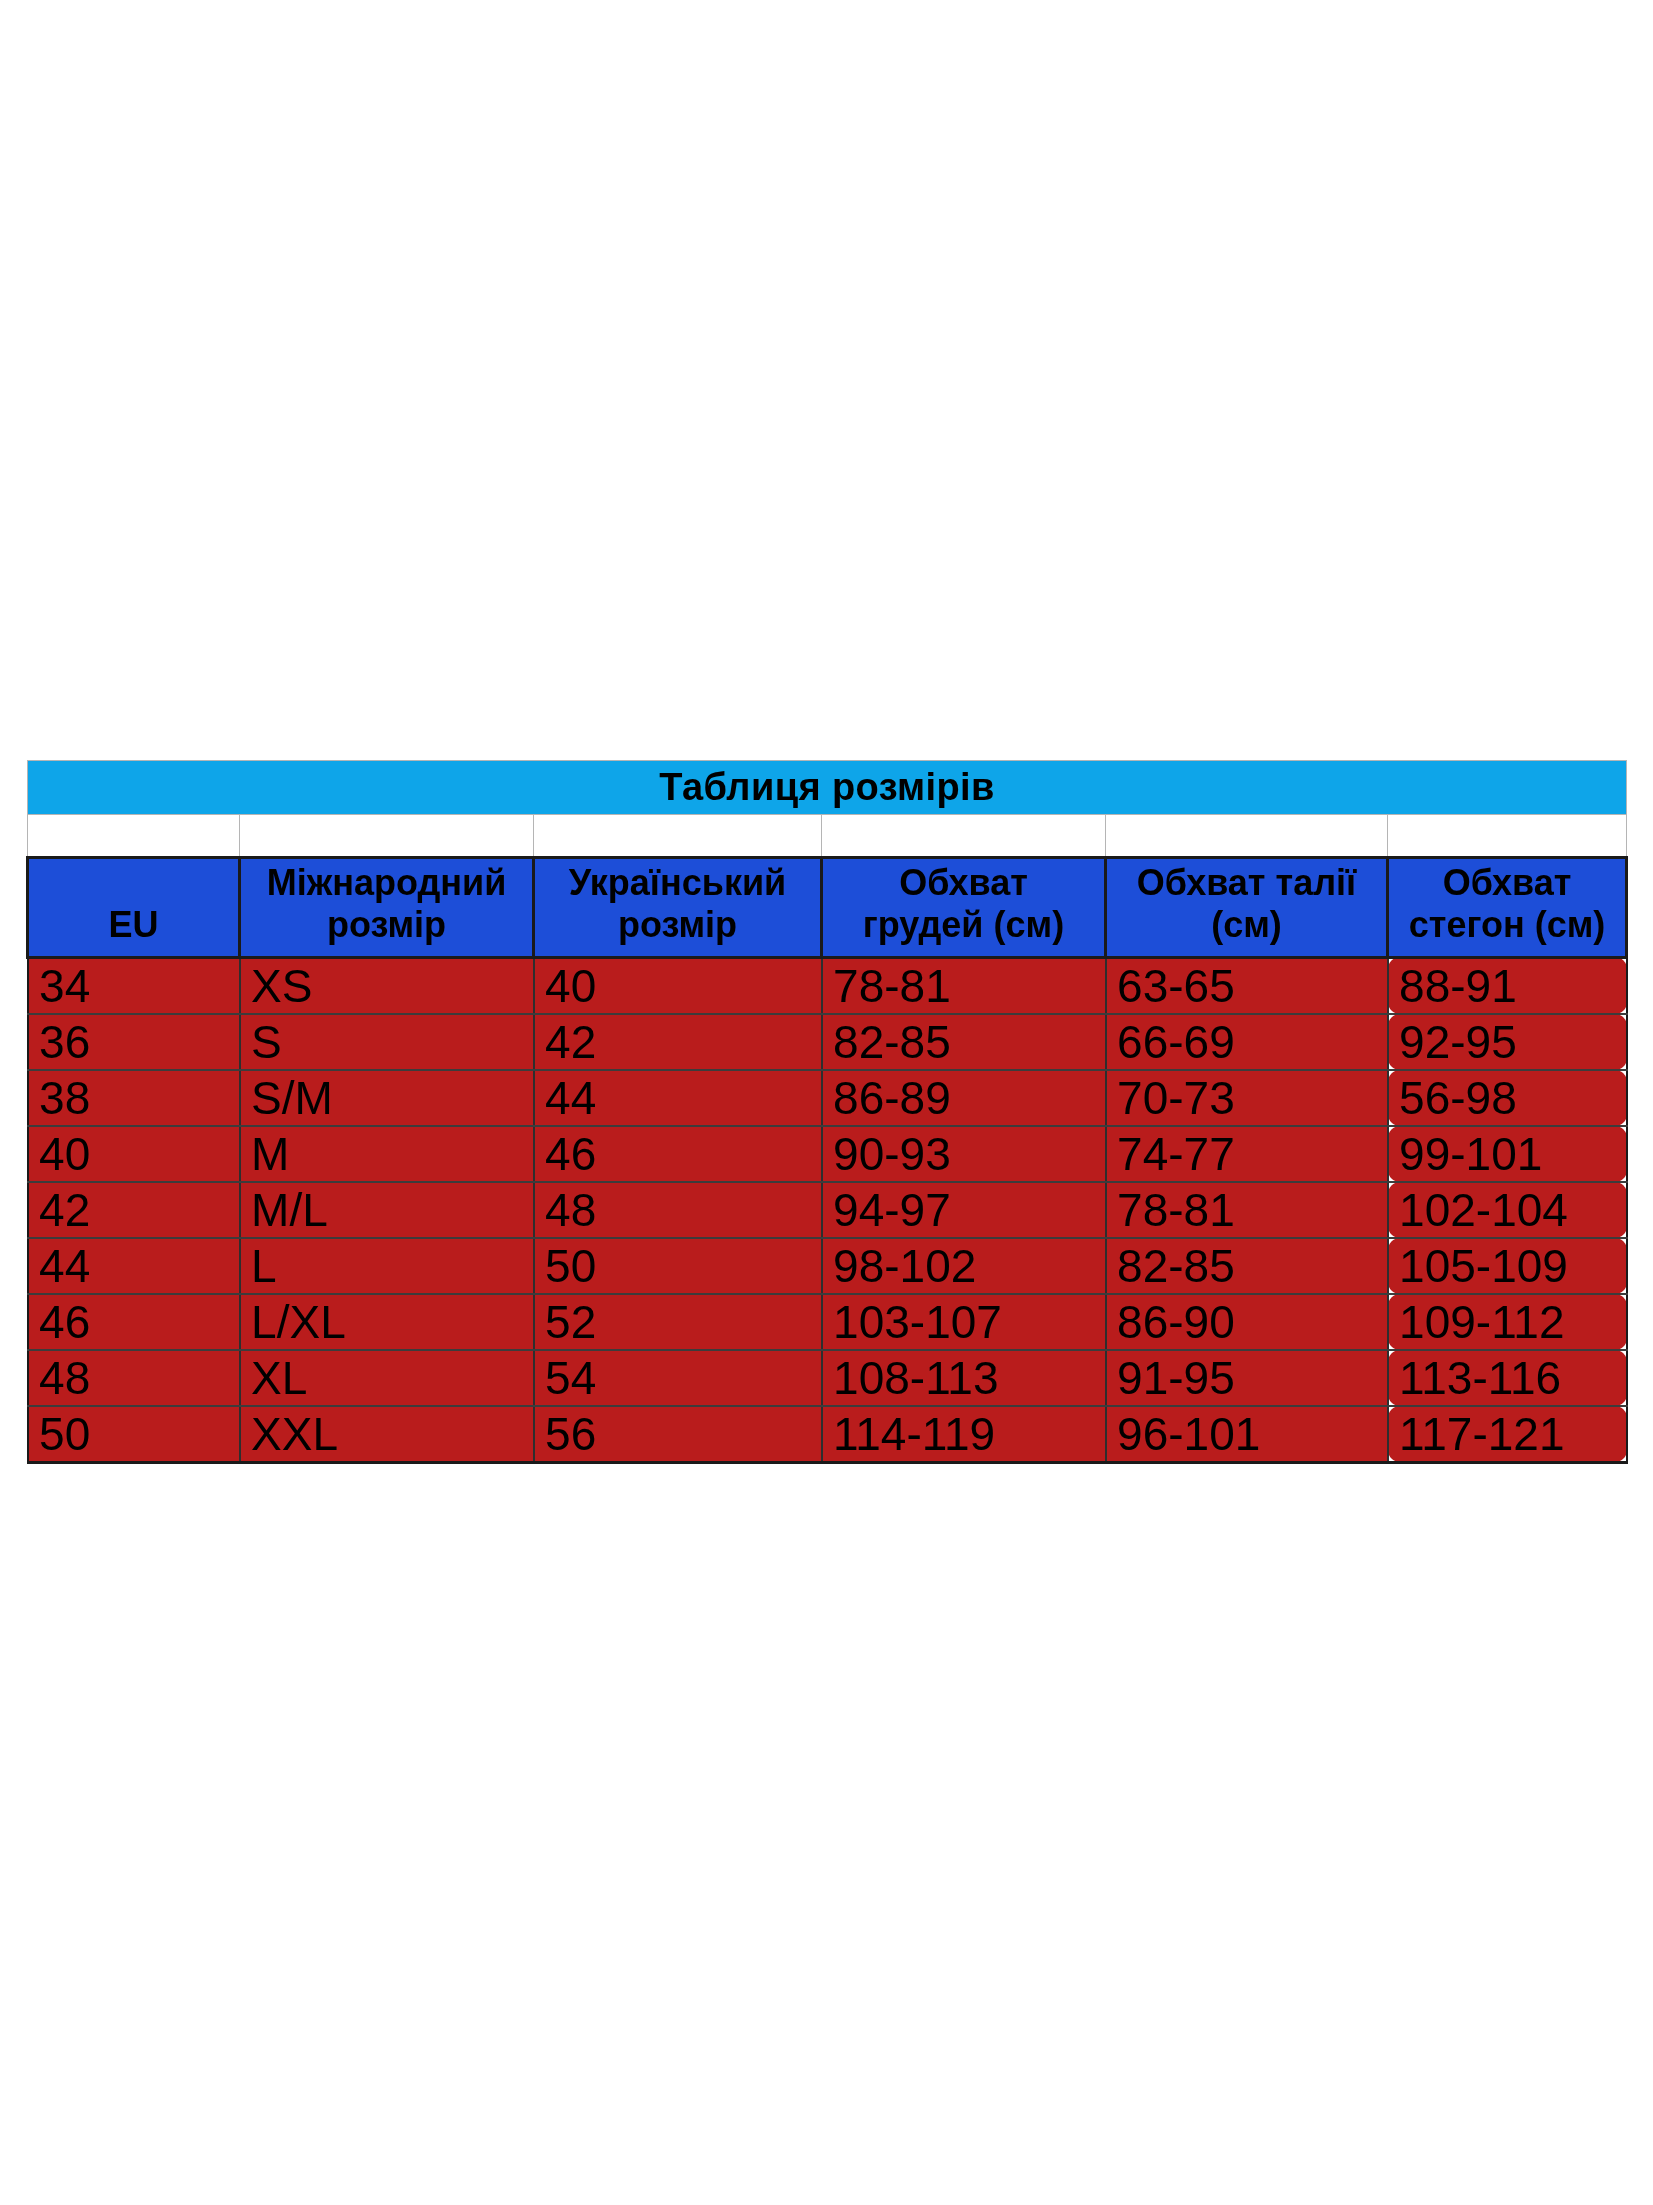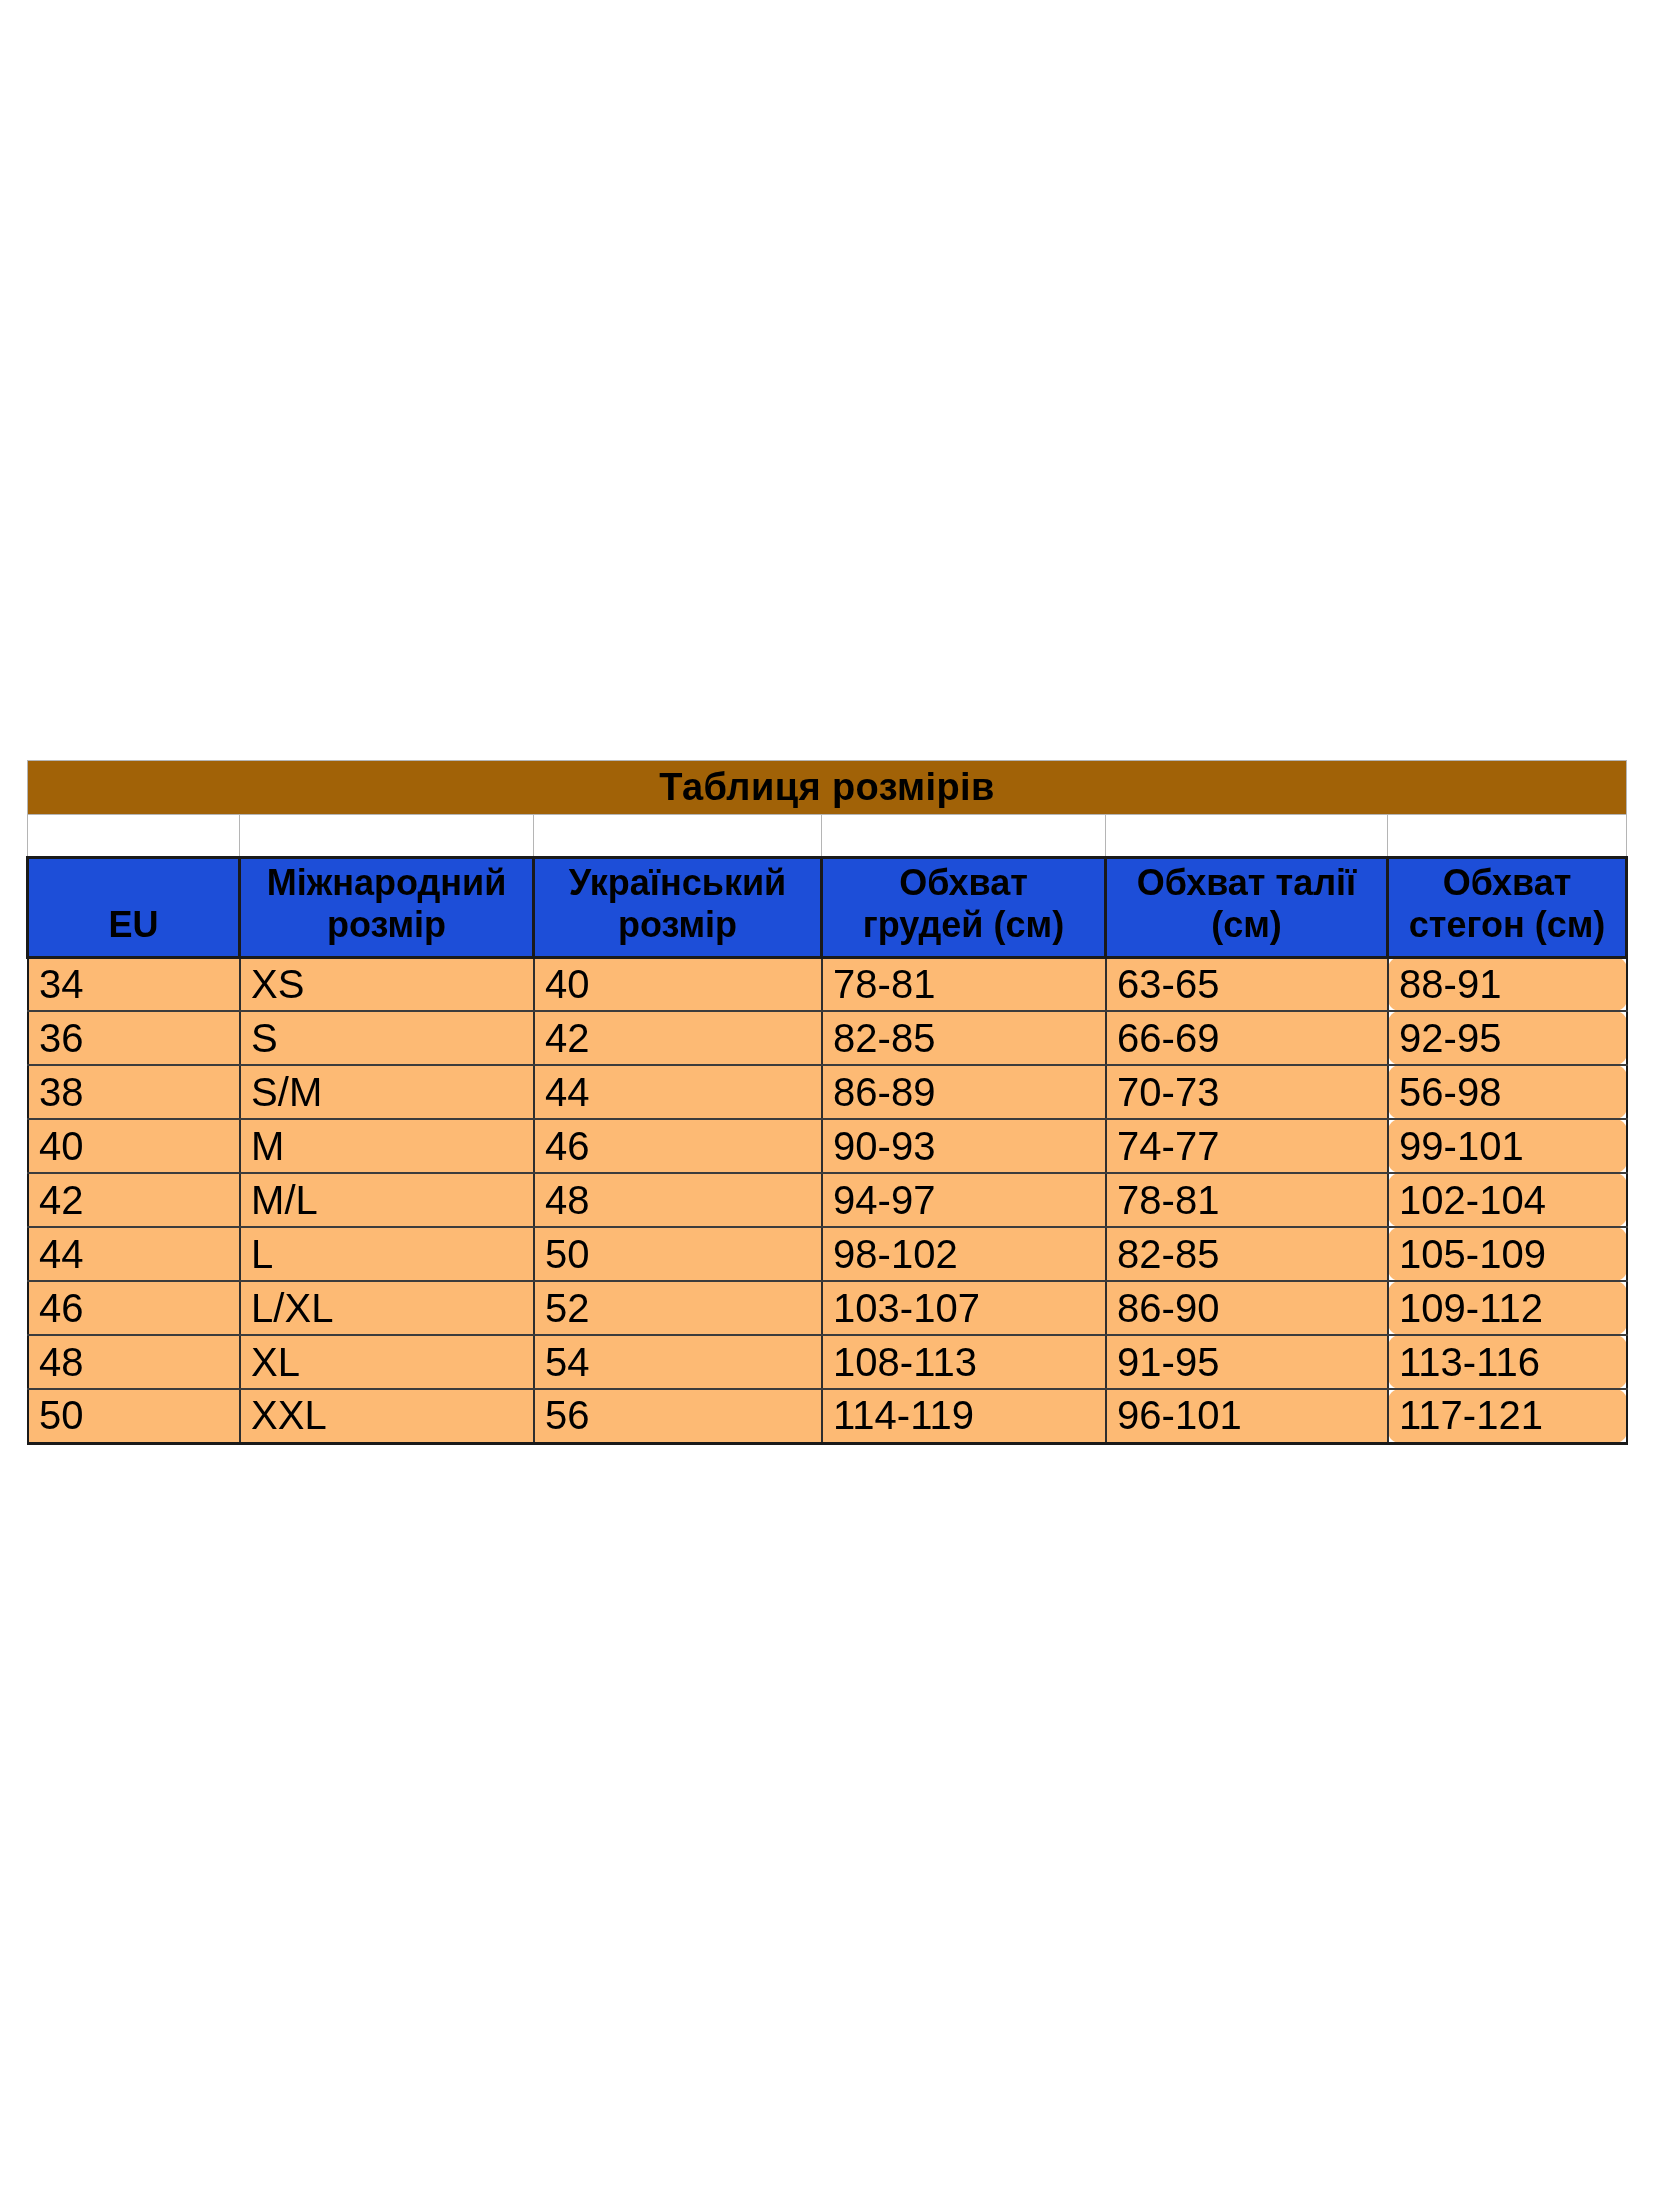--- a/index.html
+++ b/index.html
@@ -29,21 +29,21 @@
   }
   
   .title-cell {
     height: 54px;
     border: 1.6px solid #b5b5b5;
     text-align: center;
     vertical-align: middle;
     font-weight: bold;
     font-size: 38px;
     letter-spacing: 0.4px;
-    background: #a16207;
+    background: #0ea5e9;
   }
   
   .spacer-cell {
     height: 43px;
     border: 1.6px solid #b5b5b5;
     background: #ffffff;
   }
   
   .header-cell {
     height: 97px;
@@ -53,26 +53,26 @@
     text-align: center;
     font-weight: bold;
     font-size: 36px;
     line-height: 1.16;
     padding: 3.3px 1.6px 9.8px 1.6px;
   }
   .header-line { white-space: nowrap; }
   
   .data-cell {
     height: 54px;
-    background: #fdba74;
+    background: #b91c1c;
     border-left: 2.5px solid #2e2e2e;
     border-right: 2.5px solid #2e2e2e;
     border-top: 2.5px solid #3c3c3c;
     border-bottom: 2.5px solid #3c3c3c;
-    font-size: 40px;
+    font-size: 46px;
     text-align: left;
     vertical-align: middle;
     padding: 0 3.3px 0 10.6px;
     white-space: nowrap;
   }
   tr[data-name^="table-row"] td:first-child { border-left: 2.5px solid #1a1a1a; }
   tr[data-name^="table-row"] td:last-child  { border-right: 2.5px solid #1a1a1a; border-radius: 12px; }
   tr[data-name^="table-row"]:last-child td  { border-bottom: 3.3px solid #1a1a1a; }
 </style>
 </head>

